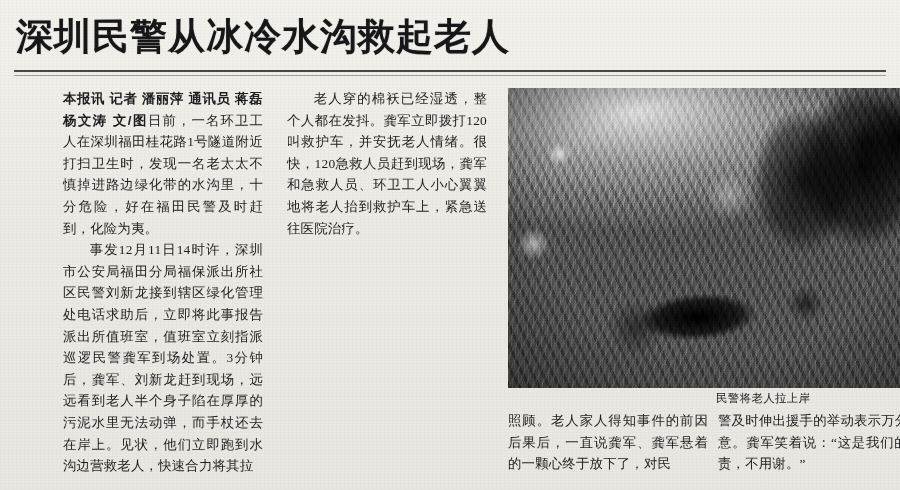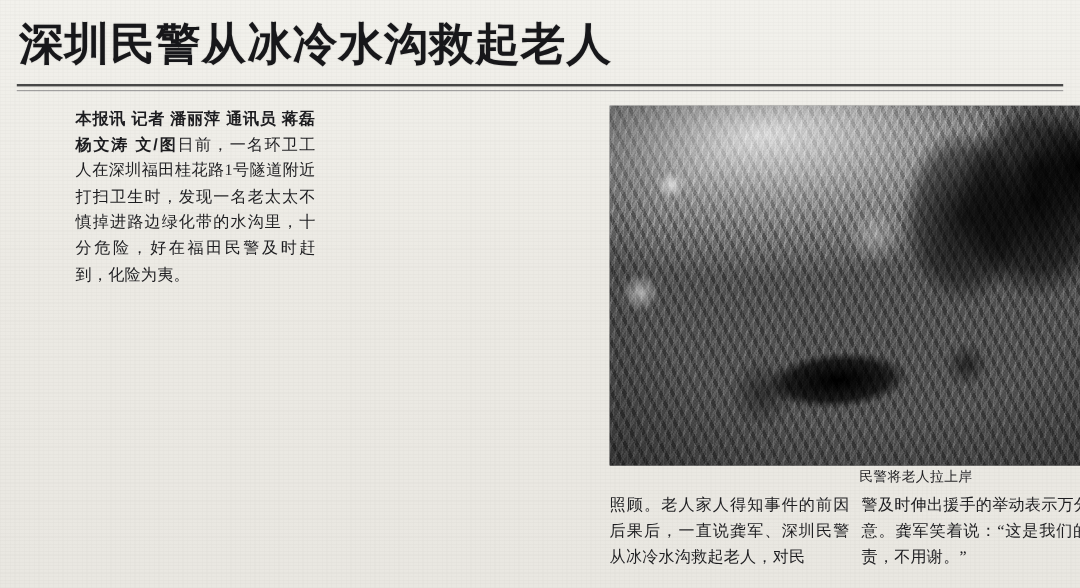--- a/index.html
+++ b/index.html
@@ -189,42 +189,44 @@
 
   <div class="headline">深圳民警从冰冷水沟救起老人</div>
 
   <div class="rule"></div>
   <div class="rule thin"></div>
 
   <div class="columns">
 
     <div class="col col-1">
       <p class="noindent"><span class="lead">本报讯 记者 潘丽萍 通讯员 蒋磊 杨文涛 文/图</span><span>日前，一名环卫工人在深圳福田桂花路1号隧道附近打扫卫生时，发现一名老太太不慎掉进路边绿化带的水沟里，十分危险，好在福田民警及时赶到，化险为夷。</span></p>
+      <p>事发12月11日14时许，深圳市公安局福田分局福保派出所社区民警刘新龙接到辖区绿化管理处电话求助后，立即将此事报告派出所值班室，值班室立刻指派巡逻民警龚军到场处置。3分钟后，龚军、刘新龙赶到现场，远远看到老人半个身子陷在厚厚的污泥水里无法动弹，而手杖还去在岸上。见状，他们立即跑到水沟边营救老人，快速合力将其拉</p>
     </div>
 
     <div class="col col-2">
+      <p>老人穿的棉袄已经湿透，整个人都在发抖。龚军立即拨打120叫救护车，并安抚老人情绪。很快，120急救人员赶到现场，龚军和急救人员、环卫工人小心翼翼地将老人抬到救护车上，紧急送往医院治疗。</p>
     </div>
 
     <div class="col col-3">
 
       <div class="photo">
         <div class="sky"></div>
         <div class="brush"></div>
         <div class="leaves"></div>
         <div class="figures"></div>
         <div class="dog"></div>
         <div class="noise"></div>
         <div class="vignette"></div>
       </div>
 
       <div class="caption">民警将老人拉上岸</div>
 
       <div class="below">
         <div class="sub sub-a">
-          <p class="noindent">照顾。老人家人得知事件的前因后果后，一直说龚军、深圳民警从冰冷水沟救起老人，对民</p>
+          <p class="noindent">照顾。老人家人得知事件的前因后果后，一直说龚军、龚军悬着的一颗心终于放下了，对民</p>
         </div>
         <div class="sub sub-b">
           <p class="noindent">警及时伸出援手的举动表示万分谢意。龚军笑着说：“这是我们的职责，不用谢。”</p>
         </div>
       </div>
 
     </div>
   </div>
 
   <div class="grain"></div>

